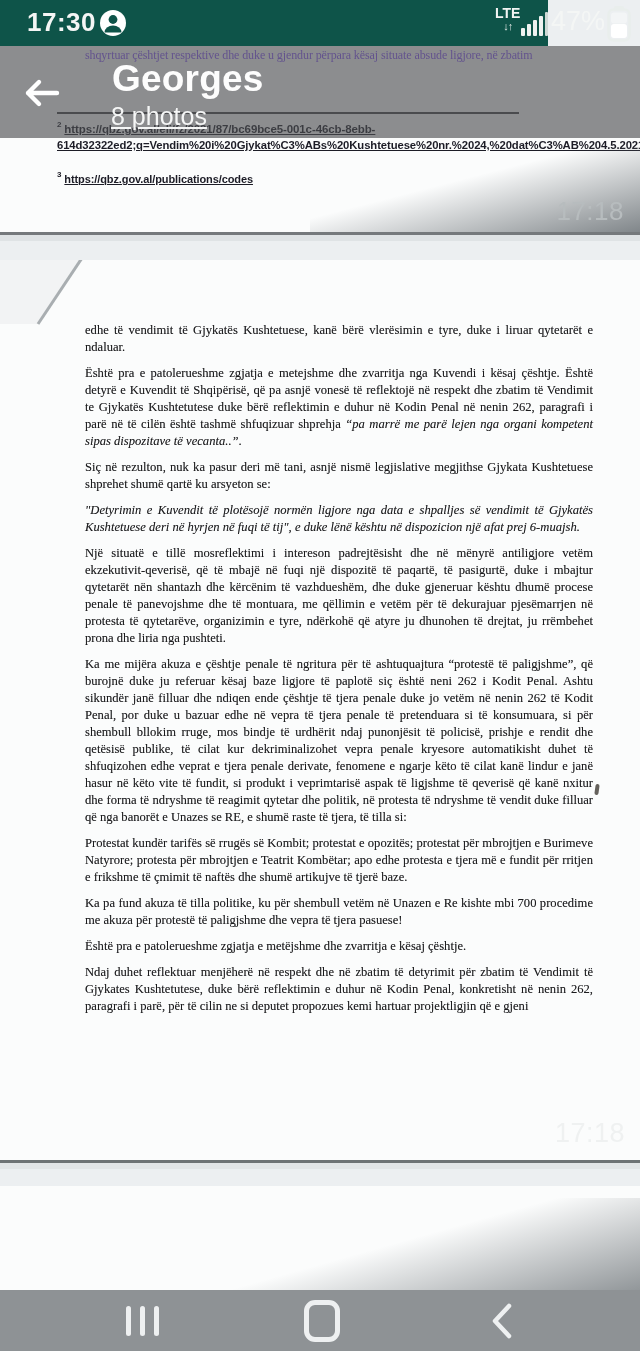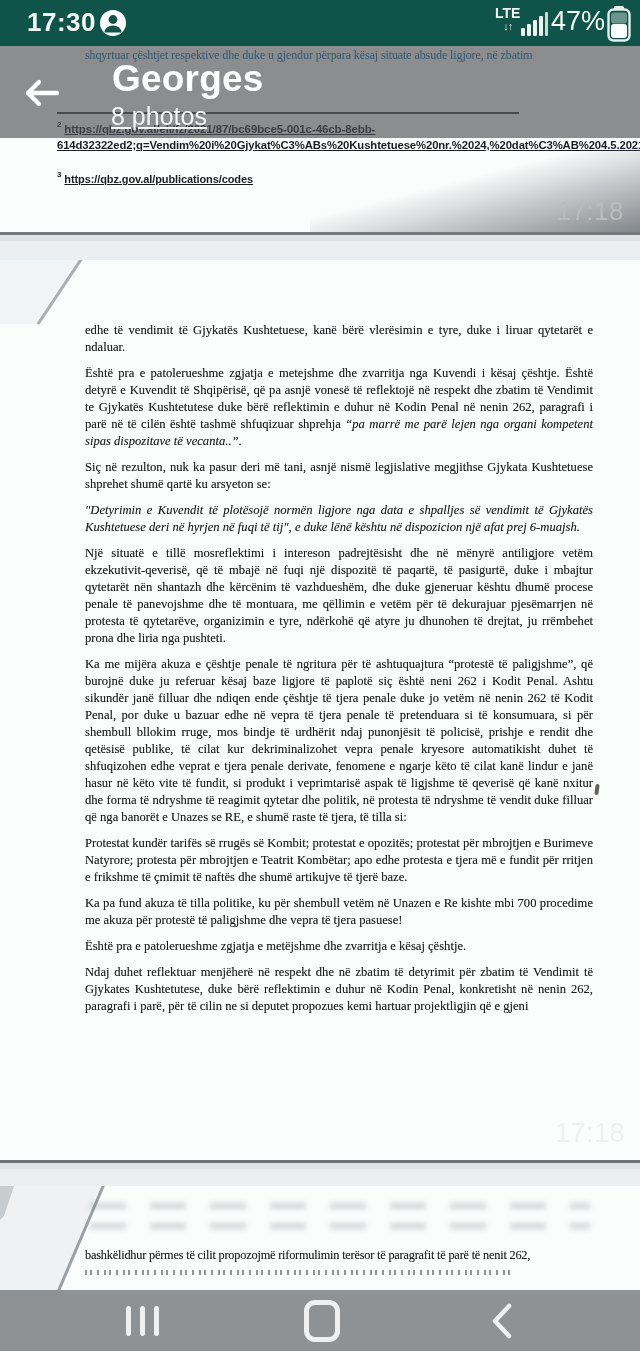--- a/index.html
+++ b/index.html
@@ -1,20 +1,20 @@
 <!DOCTYPE html>
 <html><head>
 <meta charset="utf-8">
 <style>
   html,body{margin:0;padding:0;background:#222;}
   .screen{position:relative;width:640px;height:1351px;overflow:hidden;
           background:#eceff1;font-family:"Liberation Sans",sans-serif;}
 
   
-  .status-bar{position:absolute;left:0;top:0;width:640px;height:46px;background:#0e5449;z-index:40;}
+  .status-bar{position:absolute;left:0;top:0;width:548px;height:46px;background:#0e5449;z-index:40;}
   .sb-time{position:absolute;left:27px;top:7px;font-size:26px;font-weight:700;color:#f4f6f5;letter-spacing:.5px;}
   .sb-profile{position:absolute;left:100px;top:10px;width:26px;height:26px;}
   .sb-lte{position:absolute;left:495px;top:6px;color:#f2f4f3;font-size:14px;font-weight:700;line-height:14px;text-align:center;}
   .sb-arrows{display:block;font-size:11px;font-weight:400;letter-spacing:-1px;line-height:12px;color:#dfe7e4;}
   .sb-signal{position:absolute;left:521px;top:12px;}
   .sb-batt-pct{position:absolute;left:551px;top:6px;font-size:27px;color:#f4f6f5;}
   .sb-battery{position:absolute;left:607px;top:6px;width:24px;height:36px;}
 
   
   .header-scrim{position:absolute;left:0;top:46px;width:640px;height:92px;
@@ -27,21 +27,21 @@
   .photo{position:absolute;left:0;width:640px;background:#fbfcfc;overflow:hidden;}
   .photo-1{top:46px;height:186px;}
   .photo-2{top:260px;height:1056px;}
   .photo-3{top:1186px;height:104px;}
   .gap{position:absolute;left:0;width:640px;}
   .gap-1{top:232px;height:28px;background:linear-gradient(#75797c 0 3px,#dfe3e5 3px 9px,#eceff1 9px 100%);}
   .gap-2{top:1160px;height:26px;background:linear-gradient(#6e7375 0 3px,#e2e5e7 3px 9px,#eceff1 9px 100%);}
 
   .doc-serif{font-family:"Liberation Serif",serif;color:#1b1b1d;}
   .p1-topline{position:absolute;left:85px;top:2px;width:512px;white-space:nowrap;overflow:hidden;
-              font-family:"Liberation Serif",serif;font-size:12px;letter-spacing:-.1px;color:#0369a1;}
+              font-family:"Liberation Serif",serif;font-size:12px;letter-spacing:-.1px;color:#8b5cf6;}
   .fn-sep{position:absolute;left:57px;top:66px;width:462px;height:2px;background:#46464a;}
   .fn{position:absolute;left:57px;font-weight:700;font-size:11.5px;color:#1c1c26;letter-spacing:-.1px;}
   .fn a, .fn .lnk{color:#1c1c26;text-decoration:underline;}
   .fn .sup{font-size:8px;vertical-align:6px;text-decoration:none;margin-right:3px;font-weight:700;}
   .fn2-l1{top:74px;}
   .fn2-l2{top:93px;font-size:11.3px;}
   .fn3{top:124px;font-size:11px;}
 
   .corner-shadow-1{position:absolute;right:0;bottom:0;width:330px;height:85px;
       background:linear-gradient(to bottom right,rgba(130,136,140,0) 42%,rgba(122,128,132,.95));}
@@ -109,31 +109,20 @@
         <p><span>Është pra e patolerueshme zgjatja e metëjshme dhe zvarritja e kësaj çështje.</span></p>
         <p><span>Ndaj duhet reflektuar menjëherë në respekt dhe në zbatim të detyrimit për zbatim të Vendimit të Gjykates Kushtetutese, duke bërë reflektimin e duhur në Kodin Penal, konkretisht në nenin 262, paragrafi i parë, për të cilin ne si deputet propozues kemi hartuar projektligjin që e gjeni</span></p>
       </div>
     <div class="stray-mark"></div>
     <div class="corner-shadow-2"></div>
     <div class="ts ts-2">17:18</div>
   </div>
 
   <div class="gap gap-2"></div>
 
-  <div class="photo photo-3">
-    <svg width="130" height="104" style="position:absolute;left:0;top:0">
-      <polygon points="0,0 100,0 58,104 0,104" fill="#f0f1f2"></polygon>
-      <line x1="104" y1="-2" x2="58" y2="106" stroke="#9aa0a3" stroke-width="3"></line>
-      <polygon points="0,0 14,0 4,30 0,34" fill="#c9cccf"></polygon>
-    </svg>
-    <div class="ghost-row" style="top:16px"></div>
-    <div class="ghost-row" style="top:36px"></div>
-    <div class="p3-line">bashkëlidhur përmes të cilit propozojmë riformulimin terësor të paragrafit të parë të nenit 262,</div>
-    <div class="clipped-line"></div>
-  </div>
 
   <div class="header-scrim">
     <div class="back-btn">
       <svg width="42" height="42" viewBox="0 0 42 42">
         <path d="M37 21 H8 M19 10 L8 21 L19 32" stroke="#ffffff" stroke-width="4.4" fill="none" stroke-linecap="round" stroke-linejoin="round"></path>
       </svg>
     </div>
     <div class="gal-title">Georges</div>
     <div class="gal-sub">8 photos</div>
   </div>

